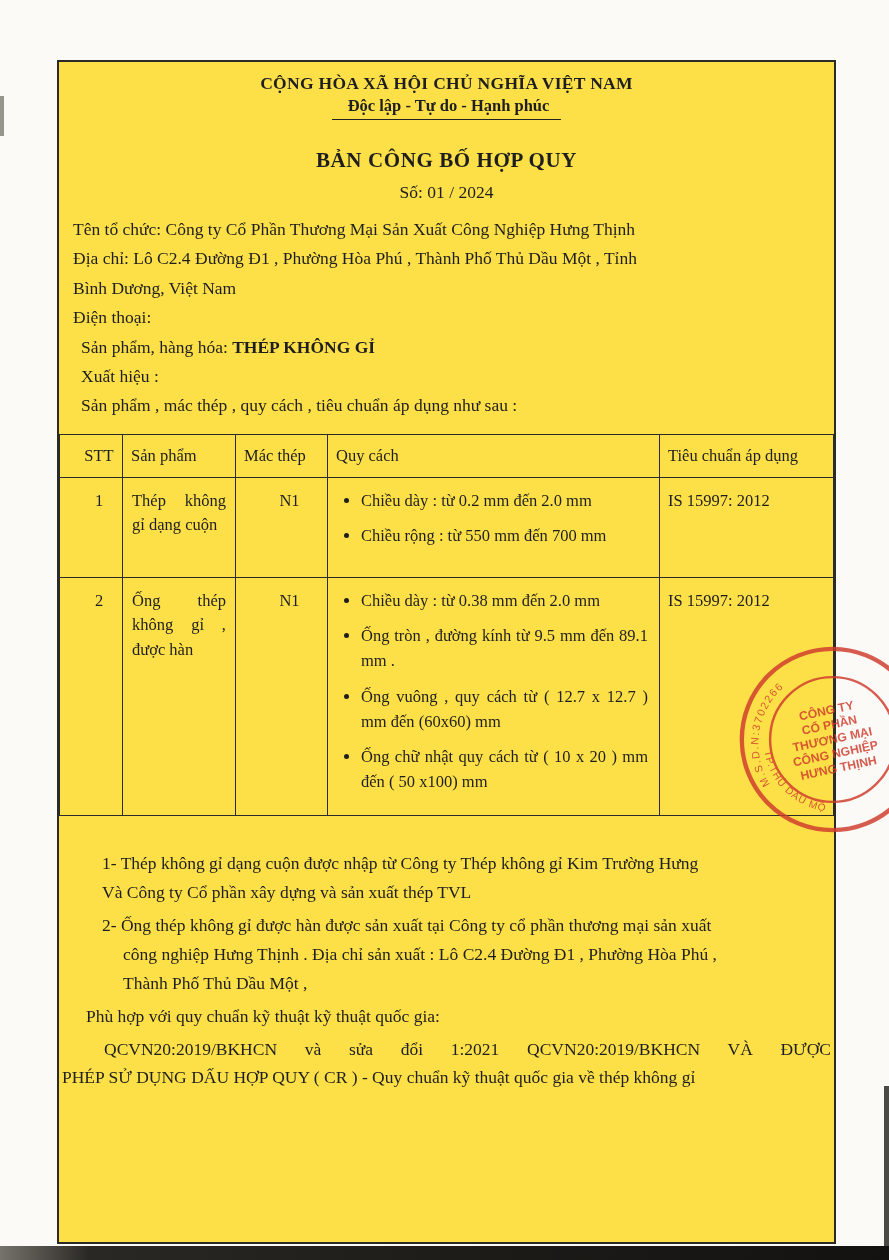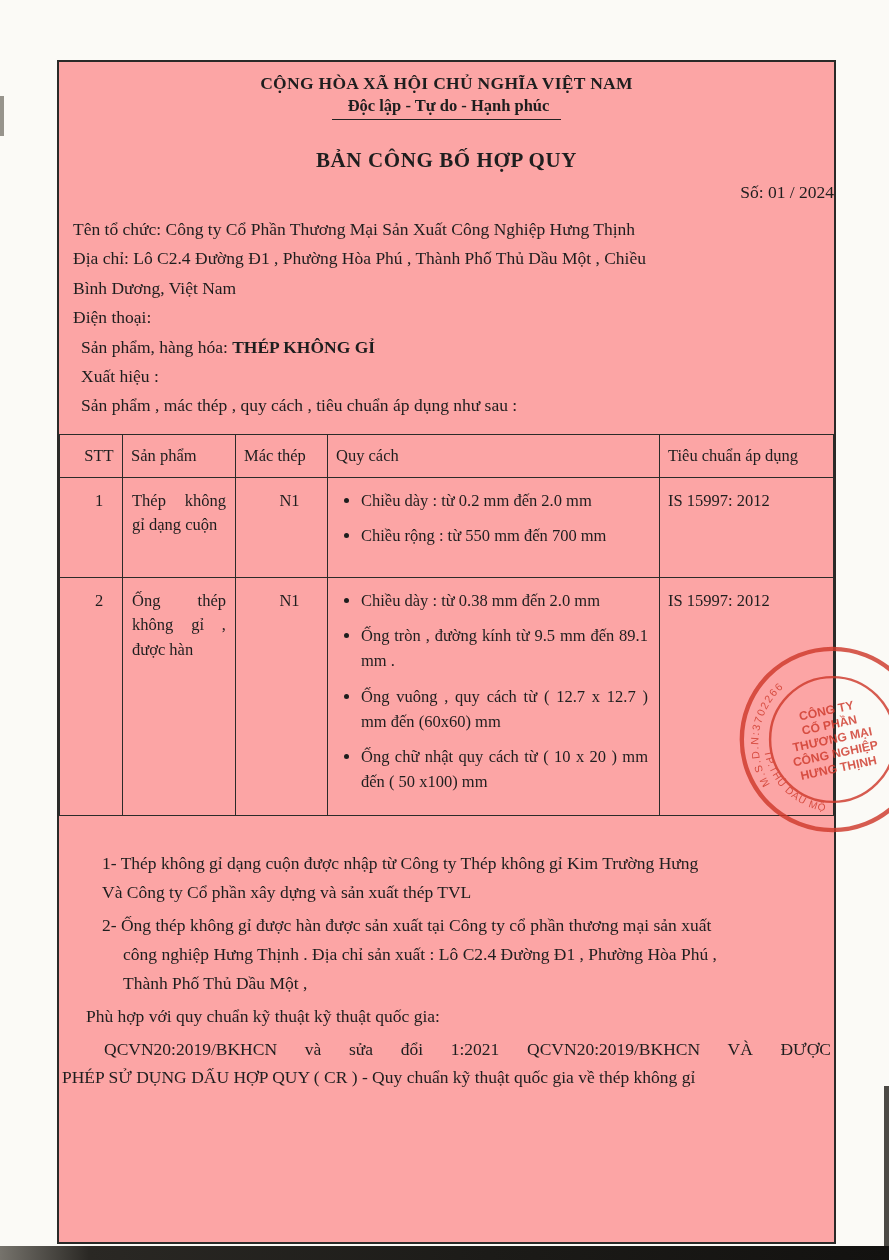--- a/index.html
+++ b/index.html
@@ -2,27 +2,27 @@
 <html><head>
 <meta charset="utf-8">
 <style>
   html,body { margin:0; padding:0; background:#e8e6e1; }
   .page {
     position:relative; width:889px; height:1260px; overflow:hidden;
     background:#fbfaf6; font-family:"Liberation Serif", serif; color:#1e1e1e;
   }
   .frame {
     position:absolute; left:57px; top:60px; width:779px; height:1184px;
-    border:2px solid #2a2a28; box-sizing:border-box; background:#fca5a5;
+    border:2px solid #2a2a28; box-sizing:border-box; background:#fde047;
   }
   .nat-title { margin-top:11px; text-align:center; font-weight:bold; font-size:17.5px; letter-spacing:.3px; }
   .motto-wrap { text-align:center; margin-top:2px; }
   .motto { display:inline-block; font-weight:bold; font-size:16.5px; padding:0 12px 3px 16px; border-bottom:1.6px solid #222; }
   .doc-title { margin-top:28px; text-align:center; font-weight:bold; font-size:21px; letter-spacing:.6px; }
-  .doc-number { margin-top:9px; text-align:right; font-size:17.5px; }
+  .doc-number { margin-top:9px; text-align:center; font-size:17.5px; }
   .info { margin:12px 14px 0 14px; font-size:17.5px; }
   .info p { margin:0; line-height:1.68; }
   .info p.indent { margin-left:8px; }
   .spec-table { width:100%; border-collapse:collapse; margin-top:13px; font-size:16.5px; }
   .spec-table th, .spec-table td { border:1.6px solid #2b2b29; font-weight:normal; }
   .spec-table th { height:38px; text-align:left; padding:2px 8px; vertical-align:middle; }
   .spec-table th.c, .spec-table td.c { text-align:center;padding-left:24px; }
   .spec-table td { vertical-align:top; padding:11px 8px; line-height:1.5; }
   .spec-table td.jt { text-align:justify; padding:11px 9px; }
   tr.r1 { height:100px; }
@@ -55,21 +55,21 @@
     <div class="nat-title">CỘNG HÒA XÃ HỘI CHỦ NGHĨA VIỆT NAM</div>
     <div class="motto-wrap">
       <span class="motto">Độc lập - Tự do - Hạnh phúc</span>
     </div>
 
     <div class="doc-title">BẢN CÔNG BỐ HỢP QUY</div>
     <div class="doc-number">Số: 01 / 2024</div>
 
     <div class="info">
       <p>Tên tổ chức: Công ty Cổ Phần Thương Mại Sản Xuất Công Nghiệp Hưng Thịnh</p>
-      <p>Địa chỉ: Lô C2.4 Đường Đ1 , Phường Hòa Phú , Thành Phố Thủ Dầu Một , Chiều</p>
+      <p>Địa chỉ: Lô C2.4 Đường Đ1 , Phường Hòa Phú , Thành Phố Thủ Dầu Một , Tỉnh</p>
       <p>Bình Dương, Việt Nam</p>
       <p>Điện thoại:</p>
       <p class="indent"><span>Sản phẩm, hàng hóa: </span><b>THÉP KHÔNG GỈ</b></p>
       <p class="indent">Xuất hiệu :</p>
       <p class="indent">Sản phẩm , mác thép , quy cách , tiêu chuẩn áp dụng như sau :</p>
     </div>
 
     <table class="spec-table">
       <colgroup>
         <col style="width:63px">

